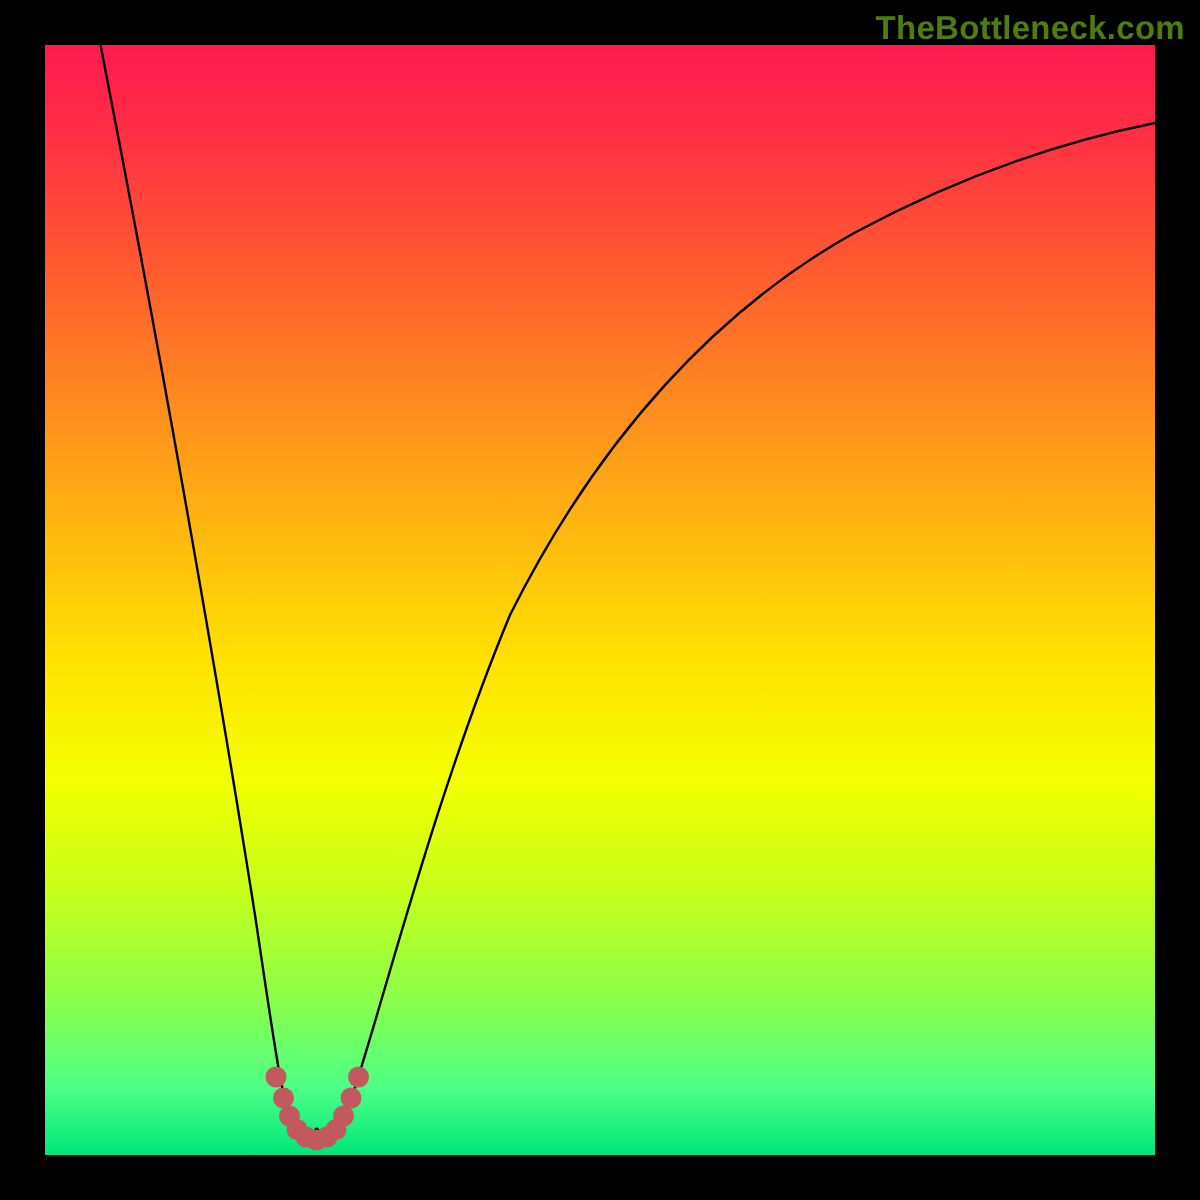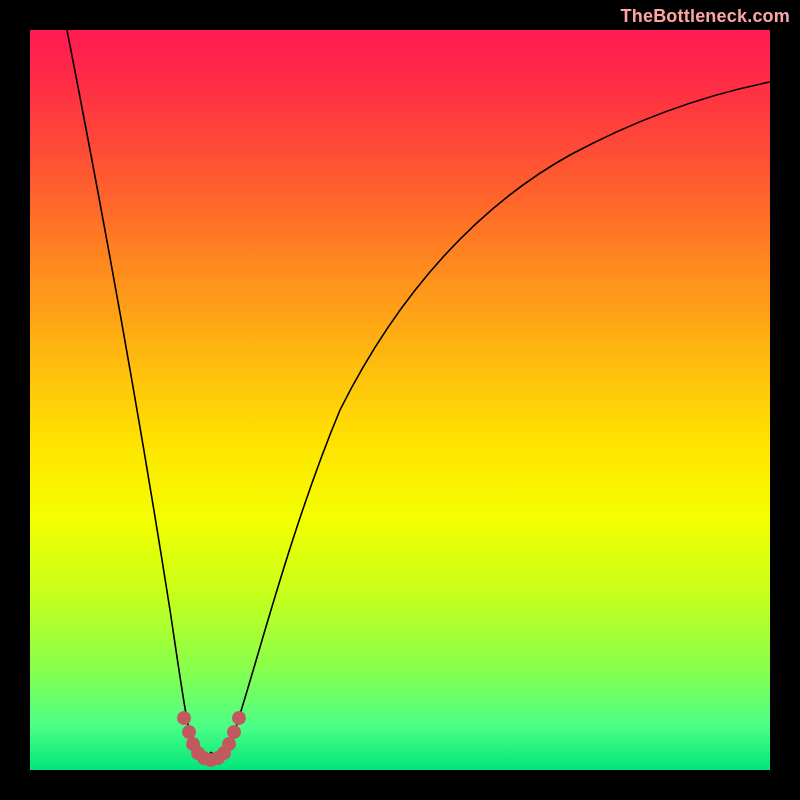--- a/index.html
+++ b/index.html
@@ -34,23 +34,23 @@
     #8aff4a 86%,
     #4dff86 94%,
     #00e67a 100%
   );
 }
 .watermark {
   position: absolute;
   top: 6px;
   right: 10px;
   font-family: Arial, Helvetica, sans-serif;
-  font-size: 18px;
+  font-size: 22px;
   font-weight: 600;
-  color: #fca5a5;
+  color: #4d7c0f;
   letter-spacing: 0.2px;
 }
 svg.curve {
   position: absolute;
   left: 0;
   top: 0;
   width: 100%;
   height: 100%;
 }
 path.bn-curve {

